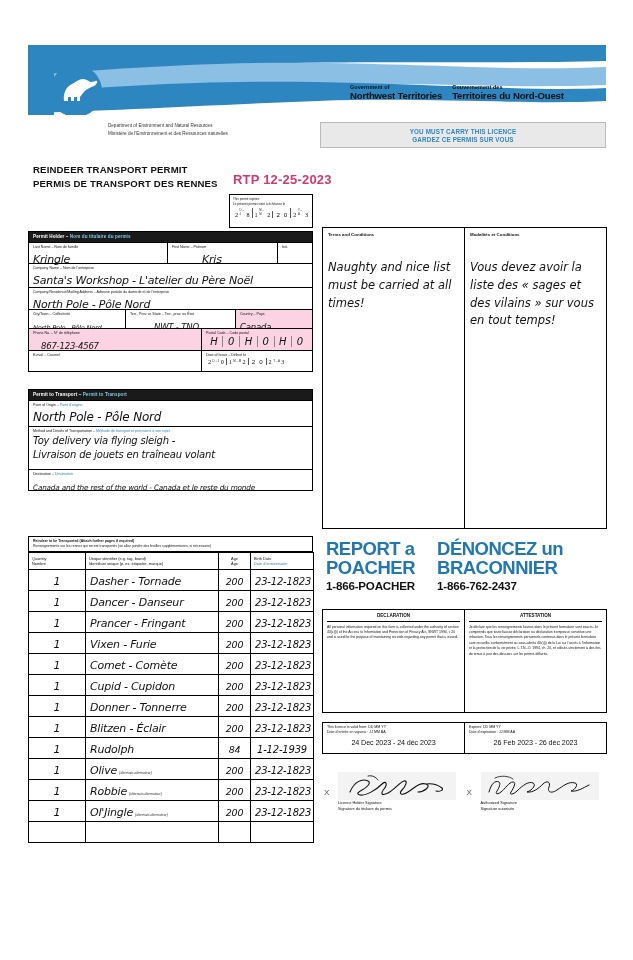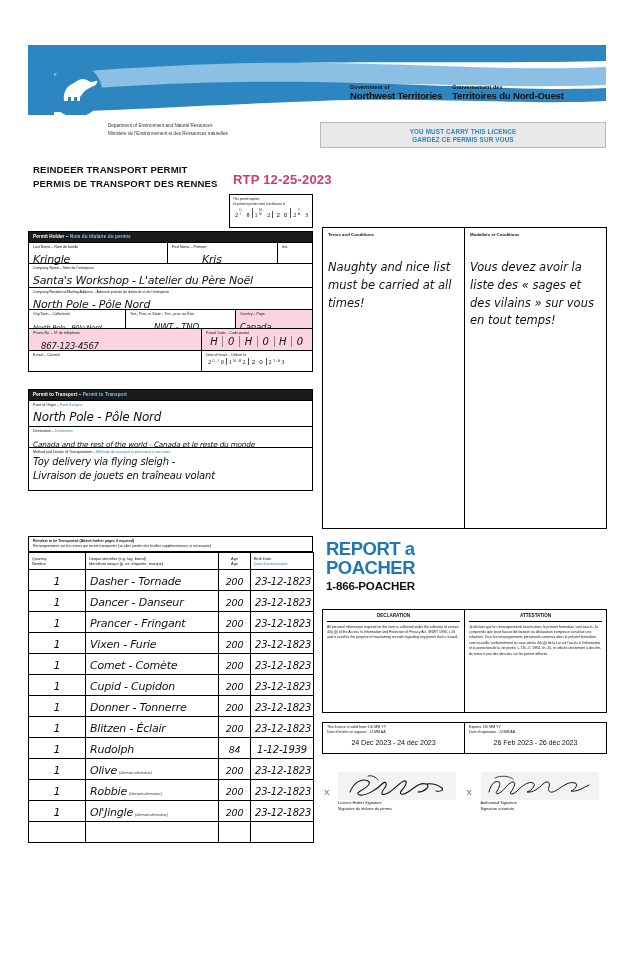--- a/index.html
+++ b/index.html
@@ -348,31 +348,31 @@
     <div class="secbar">
       <span>Permit to Transport</span>
       <span> – </span><span class="fr">Permit to Transport</span>
     </div>
     <div class="row r1">
       <div class="cell">
         <span class="cap"><span>Point of Origin</span> – <span class="fr">Point d’origine</span></span>
         <span class="hand" style="font-size:12px">North Pole - Pôle Nord</span>
       </div>
     </div>
-    <div class="row r2">
-      <div class="cell">
-        <span class="cap"><span>Destination</span> – <span class="fr">Destination</span></span>
-        <span class="hand" style="font-size:7.3px">Canada and the rest of the world - Canada et le reste du monde</span>
-      </div>
-    </div>
     <div class="row r3">
       <div class="cell">
         <span class="cap"><span>Method and Details of Transportation</span> – <span class="fr">Méthode de transport et précisions à son sujet</span></span>
         <div class="hand" style="font-size:10px;margin-top:2px">Toy delivery via flying sleigh -</div>
         <div class="hand" style="font-size:10px;margin-top:3px">Livraison de jouets en traîneau volant</div>
+      </div>
+    </div>
+    <div class="row r2">
+      <div class="cell">
+        <span class="cap"><span>Destination</span> – <span class="fr">Destination</span></span>
+        <span class="hand" style="font-size:7.3px">Canada and the rest of the world - Canada et le reste du monde</span>
       </div>
     </div>
   </div>
 
   <div id="reindeer" style="position:absolute;">
     <div class="rd-head">
       <div>Reindeer to be Transported (Attach further pages if required)</div>
       <div class="fr">Renseignements sur les rennes qui seront transportés (se allez joindre des feuilles supplémentaires, si nécessaire)</div>
     </div>
     <table class="rd">
@@ -495,20 +495,25 @@
       <div class="tc-body">Vous devez avoir la liste des « sages et des vilains » sur vous en tout temps!</div>
     </div>
   </div>
 
   <div class="report-poacher">
     <div class="rp-col">
       <div class="rp-l1">REPORT a</div>
       <div class="rp-l2">POACHER</div>
       <div class="rp-phone">1-866-POACHER</div>
     </div>
+    <div class="rp-col">
+      <div class="rp-l1">DÉNONCEZ un</div>
+      <div class="rp-l2">BRACONNIER</div>
+      <div class="rp-phone">1-866-762-2437</div>
+    </div>
   </div>
 
   <div id="legal">
     <div class="half">
       <div class="lg-title">DECLARATION</div>
       <div class="lg-body">All personal information required on this form is collected under the authority of section 40(c)(i) of the Access to Information and Protection of Privacy Act, SNWT 1994, c 20 and is used for the purpose of maintaining records regarding any permit that is issued.</div>
     </div>
     <div class="half">
       <div class="lg-title">ATTESTATION</div>
       <div class="lg-body">Je déclare que les renseignements fournis dans le présent formulaire sont exacts. Je comprends que toute fausse déclaration ou déclaration trompeuse constitue une infraction. Tous les renseignements personnels contenus dans le présent formulaire sont recueillis conformément au sous-alinéa 40c)(i) de la Loi sur l’accès à l’information et la protection de la vie privée, L.T.N.-O. 1994, ch. 20, et utilisés strictement à des fins de tenue à jour des dossiers sur les permis délivrés.</div>

